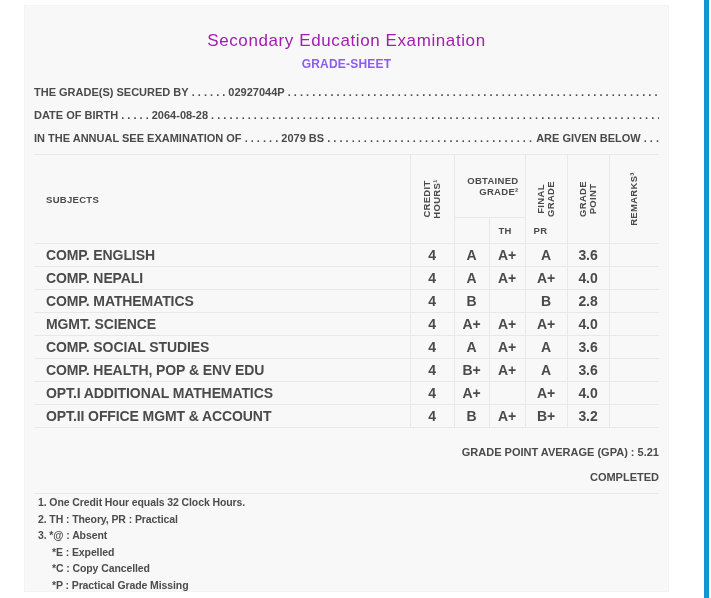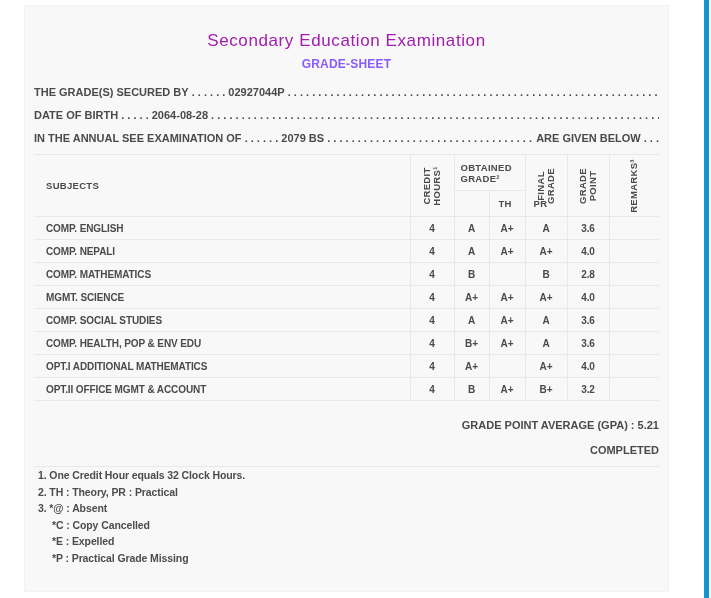--- a/index.html
+++ b/index.html
@@ -30,25 +30,25 @@
   .grade-table tr > *:last-child { border-right:none; }
 
   .grade-table thead th { font-size:9.5px; font-weight:bold; letter-spacing:0.3px; }
   th.subjects-col { text-align:left; padding-left:12px; font-size:10px;
     vertical-align:middle; }
   th.vcol { position:relative; }
   .vwrap { position:absolute; left:50%; top:50%;
     transform:translate(-50%,-50%) rotate(-90deg); white-space:nowrap;
     text-align:center; line-height:10px; }
   .vwrap span { display:block; }
-  th.obtained-col { height:36px; text-align:left; line-height:11px;
-    padding:6px 6px; vertical-align:middle; }
+  th.obtained-col { height:36px; text-align:right; line-height:11px;
+    padding:20px 6px; vertical-align:middle; }
   th.subcol { height:26px; text-align:center; font-size:10px;padding-left:44px; }
 
-  .grade-table tbody td { height:23px; font-size:10px; font-weight:bold;
+  .grade-table tbody td { height:23px; font-size:14px; font-weight:bold;
     text-align:center; letter-spacing:-0.1px; }
   .grade-table tbody td.subj { text-align:left; padding-left:12px; }
 
   .summary { margin-top:11px; }
   .summary-line { display:flex; justify-content:flex-end; align-items:center;
     height:25px; font-size:11px; font-weight:bold; color:#4a4a4a; }
   .divider { border-bottom:1px solid #e8e8e8; margin-top:4px; }
 
   .notes { padding-left:4px; }
   .note-line { font-size:10.5px; font-weight:bold; color:#4c4c4c; height:16.5px;
@@ -202,20 +202,20 @@
     <div class="summary">
       <div class="summary-line">GRADE POINT AVERAGE (GPA) : 5.21</div>
       <div class="summary-line">COMPLETED</div>
       <div class="divider"></div>
     </div>
 
     <div class="notes" id="notes">
         <div class="note-line">1. One Credit Hour equals 32 Clock Hours.</div>
         <div class="note-line">2. TH : Theory, PR : Practical</div>
         <div class="note-line">3. *@ : Absent</div>
+        <div class="note-line indent">*E : Expelled</div>
         <div class="note-line indent">*C : Copy Cancelled</div>
-        <div class="note-line indent">*E : Expelled</div>
         <div class="note-line indent">*P : Practical Grade Missing</div>
       </div>
   </div>
 
   <div class="accent-bar" id="accent-bar" style="background: rgb(20, 149, 211);"></div>
 </div>
 
 </body></html>

